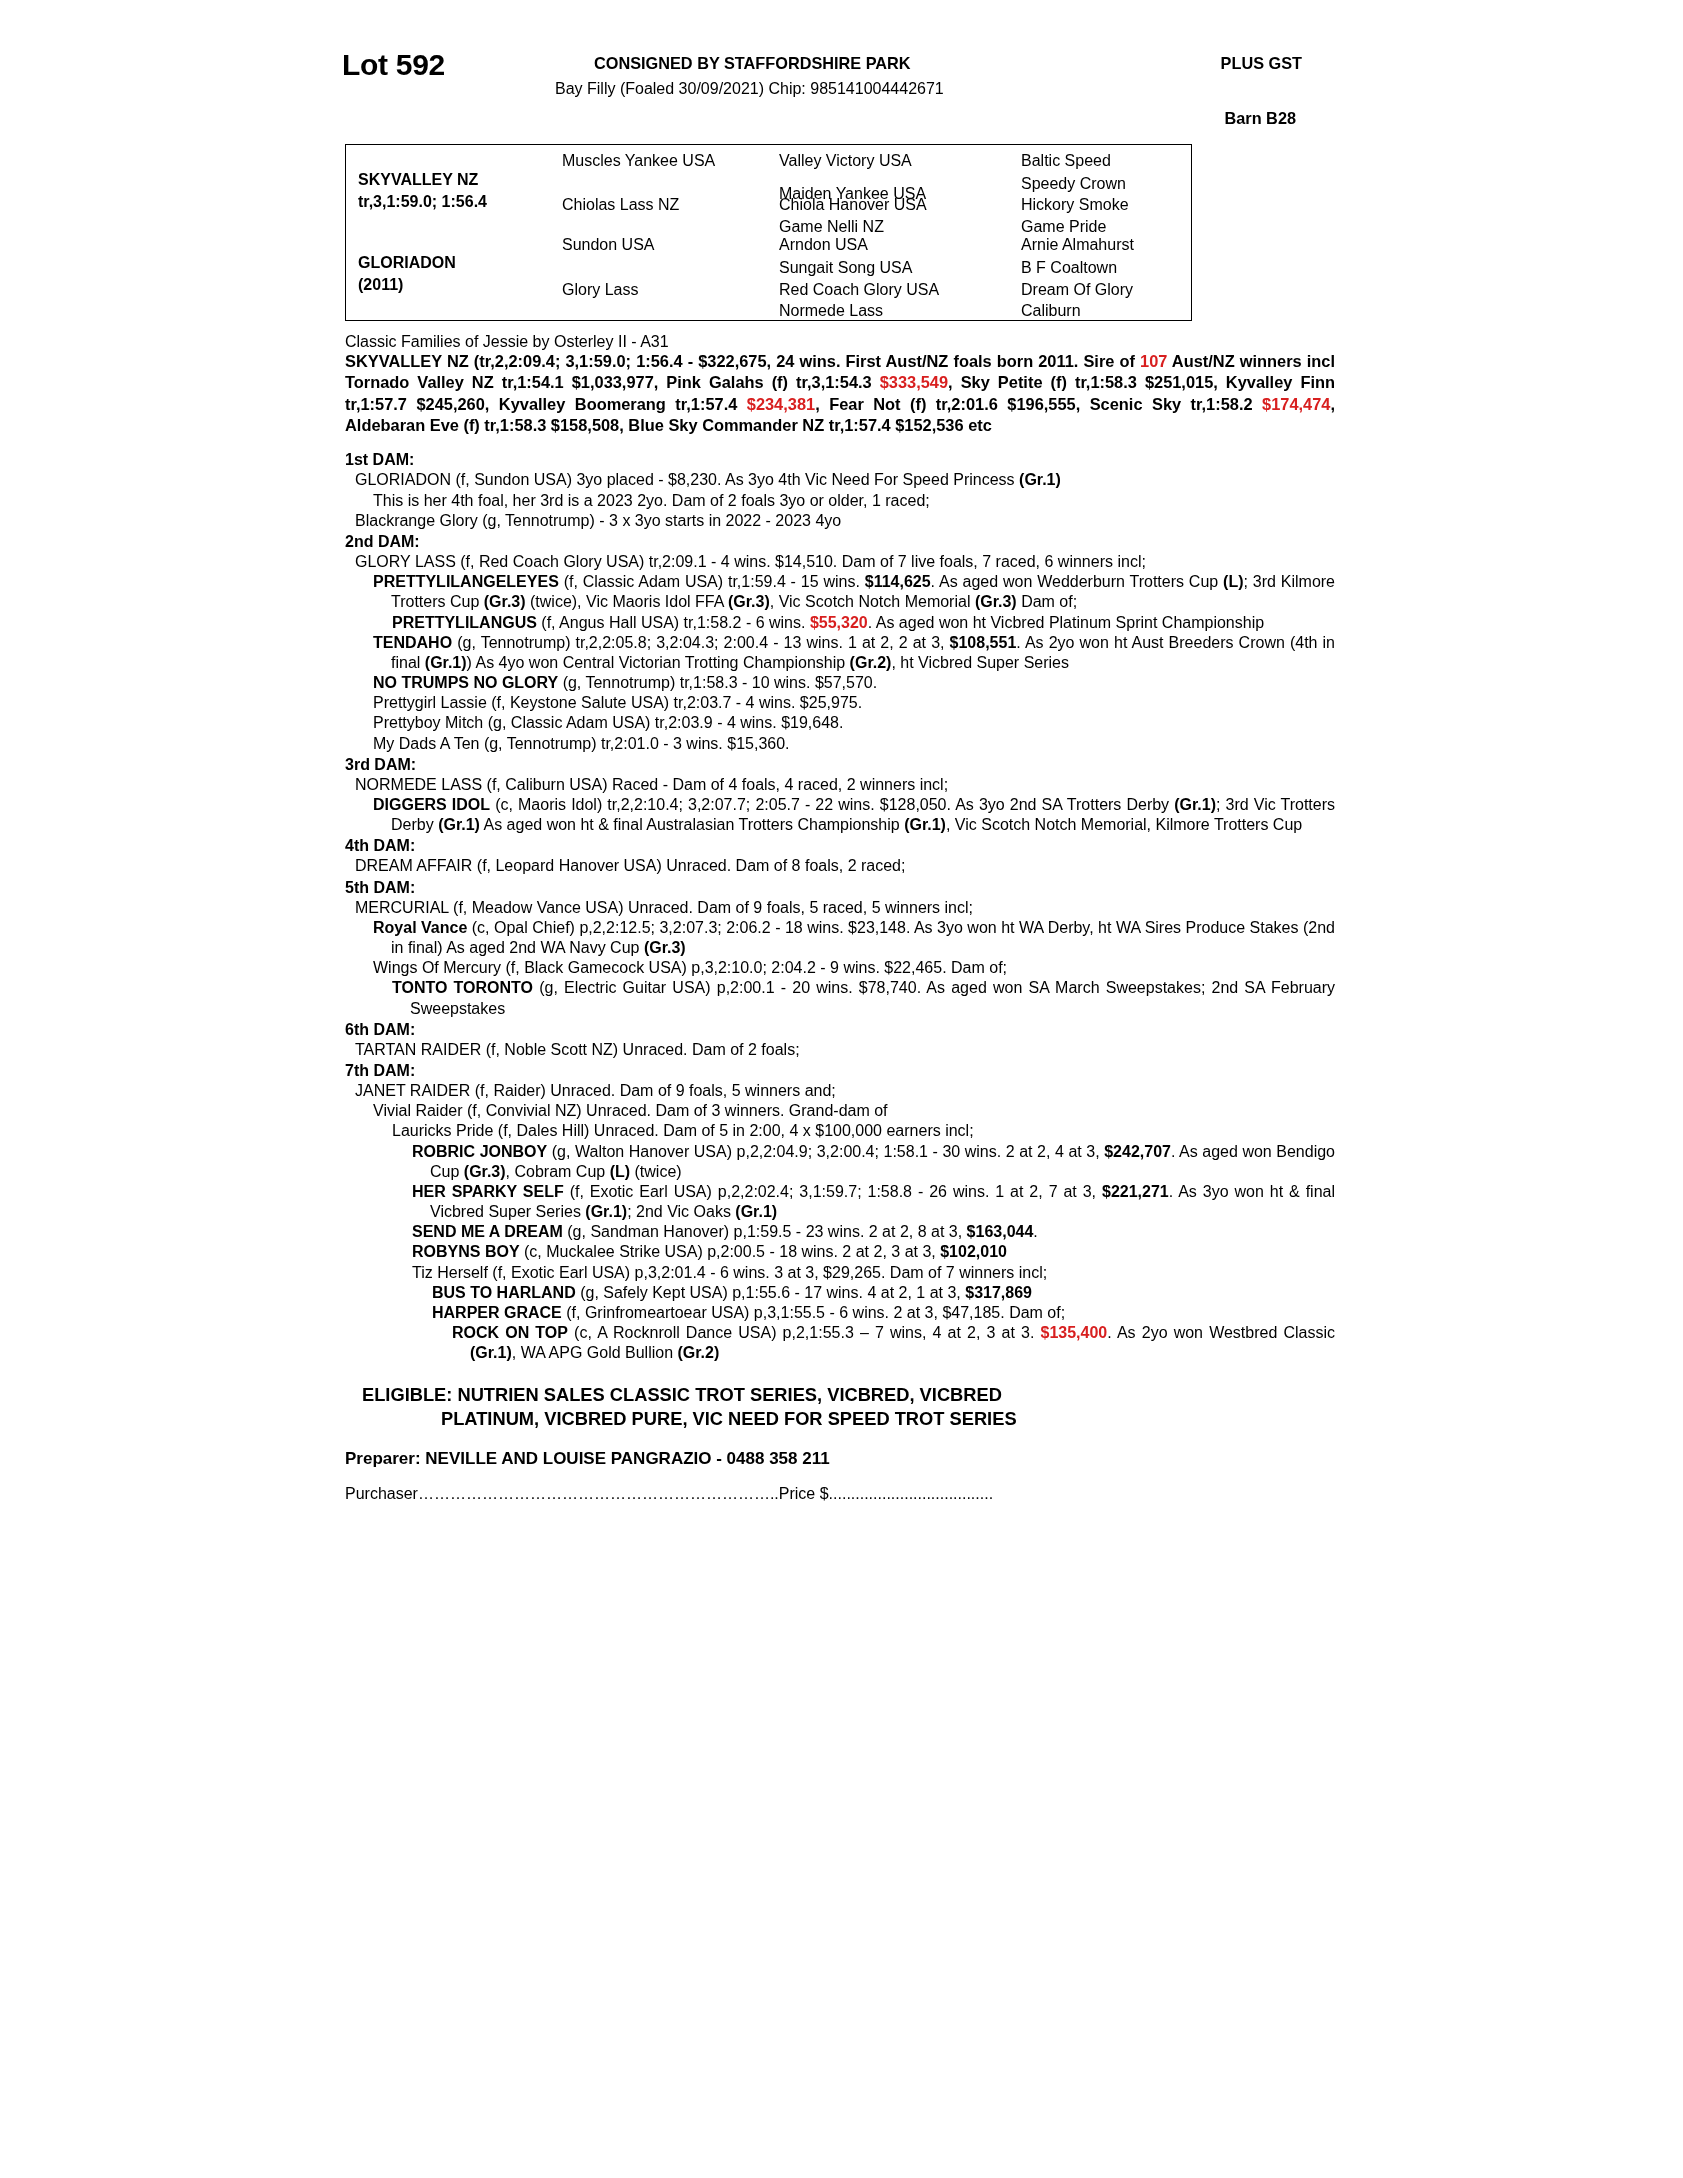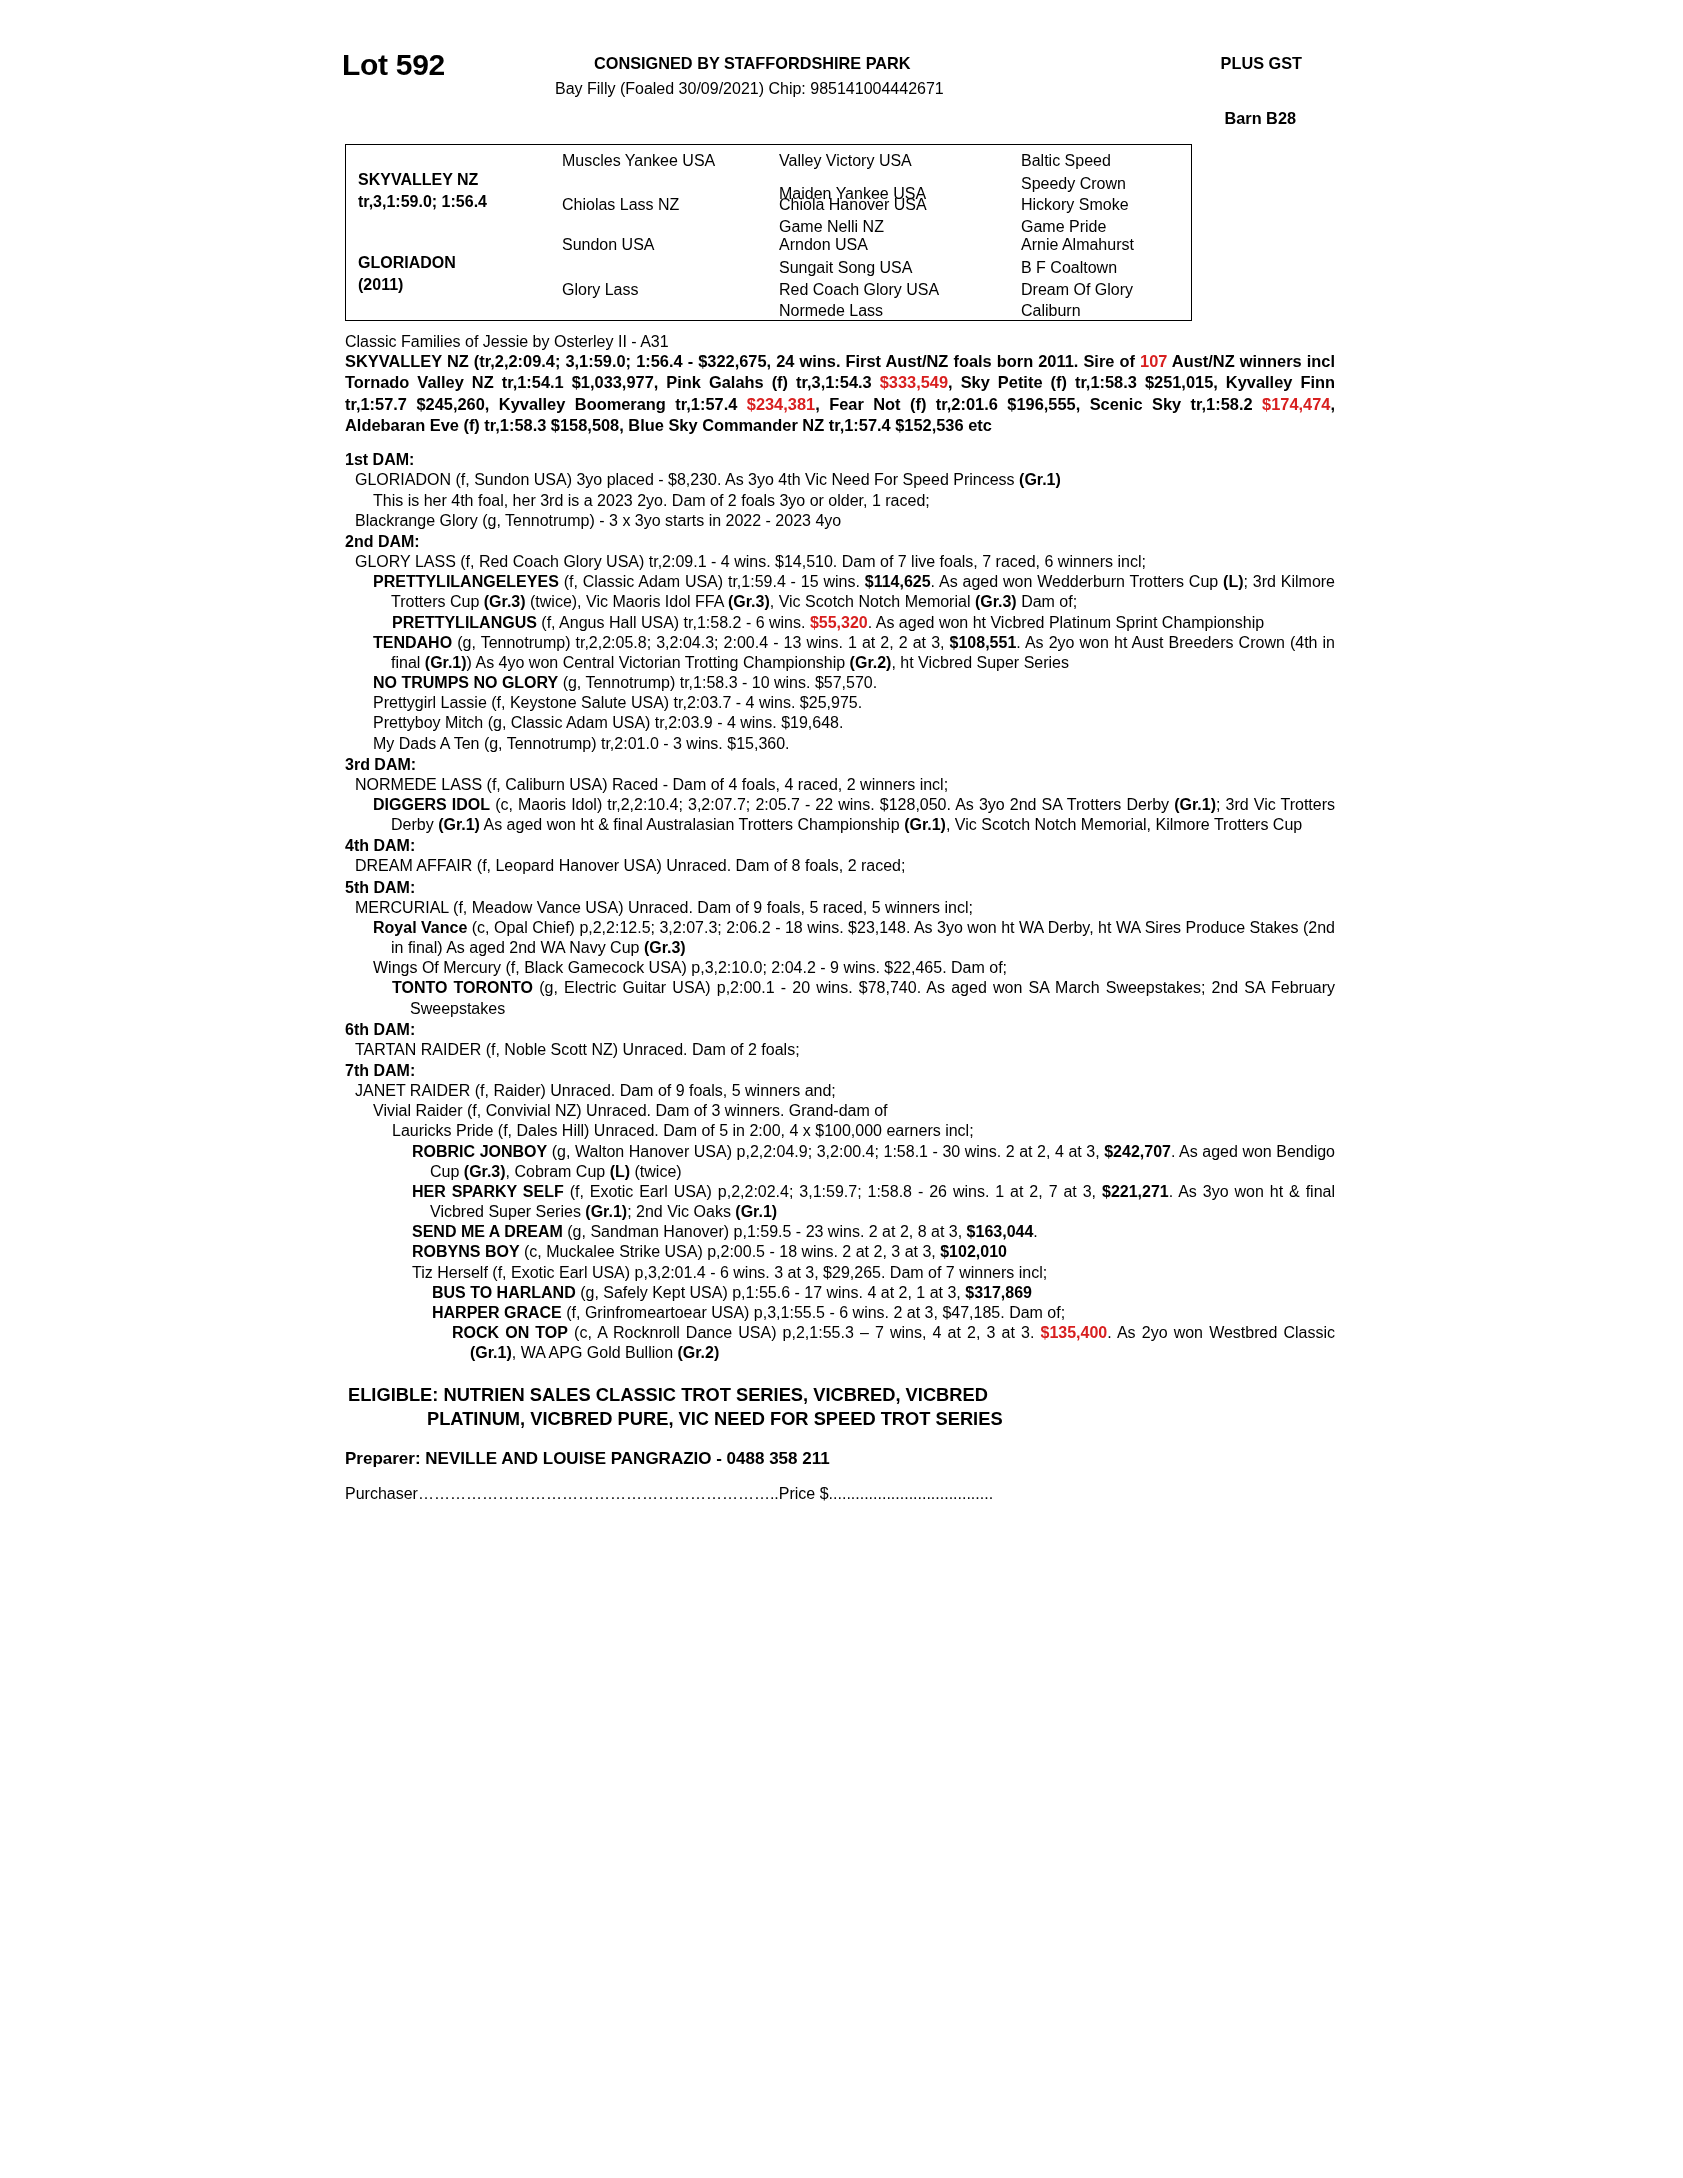--- a/index.html
+++ b/index.html
@@ -106,21 +106,21 @@
   .entry {
     text-align: justify;
   }
   .hang1 { padding-left: 26px; text-indent: -16px; }
   .hang2 { padding-left: 46px; text-indent: -18px; }
   .hang3 { padding-left: 65px; text-indent: -18px; }
   .hang4 { padding-left: 85px; text-indent: -18px; }
   .hang5 { padding-left: 105px; text-indent: -18px; }
   .eligible {
     margin-top: 20px;
-    margin-left: 6px;
+    margin-left: 20px;
     width: 990px;
     font-size: 18.3px;
     font-weight: bold;
     line-height: 1.3;
   }
   .elig-l2 { margin-left: 79px; }
   .preparer {
     margin-top: 18px;
     margin-left: 3px;
     font-size: 17px;

